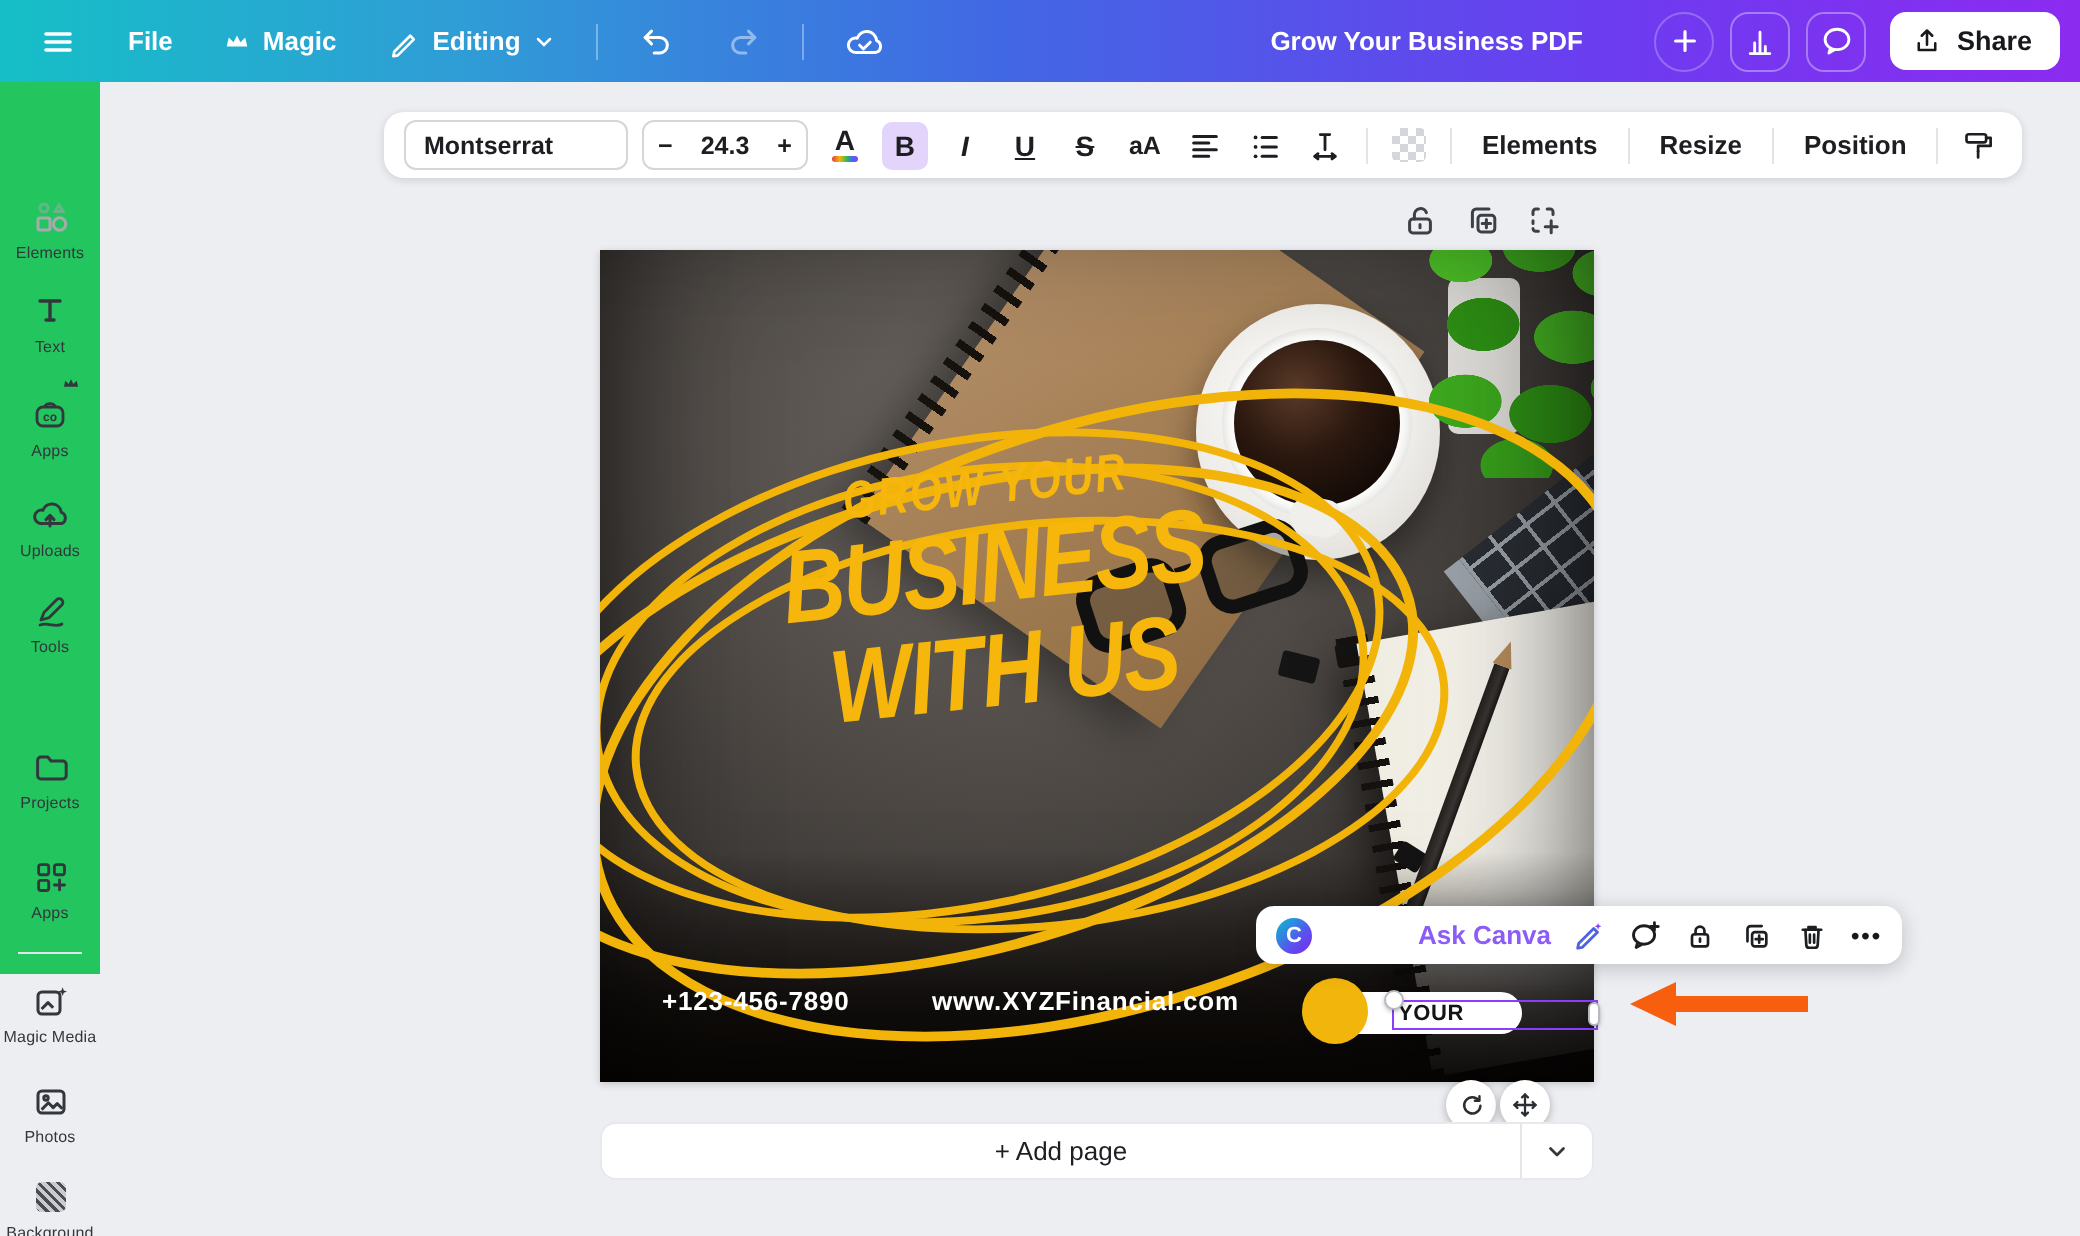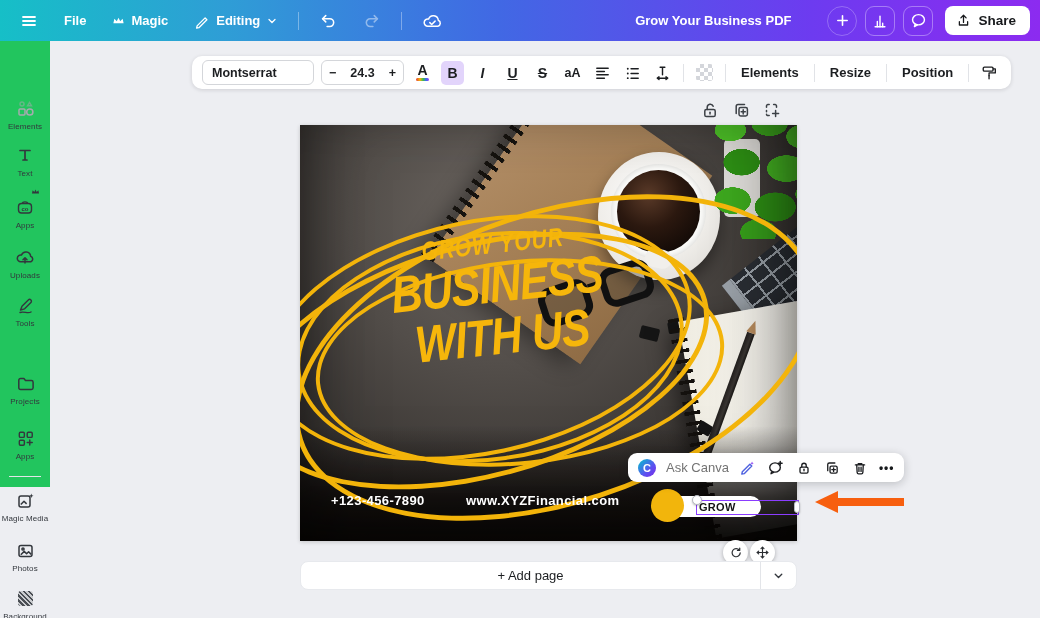--- a/index.html
+++ b/index.html
@@ -131,21 +131,21 @@
     background:#fff; border:1px solid #b6b9c0; box-shadow:0 1px 2px rgba(0,0,0,.25); }
   .sel-bar { position:absolute; left:794px; top:501px; width:6px; height:12px; border-radius:3px;
     background:#fff; border:1px solid #b6b9c0; box-shadow:0 1px 2px rgba(0,0,0,.25); }
 
   
   .float-bar { position:absolute; left:628px; top:453px; height:29px; background:#fff; border-radius:9px;
     box-shadow:0 2px 10px rgba(20,22,26,.22); display:flex; align-items:center; padding:0 10px; gap:10px; }
   .canva-logo { width:18px; height:18px; border-radius:50%;
     background:linear-gradient(135deg,#00c4cc,#5a52f0 60%,#7d2ae8); color:#fff; font-size:11px; font-weight:700;
     display:flex; align-items:center; justify-content:center; }
-  .ask-label { font-size:13px; font-weight:400; color:#737373; white-space:nowrap; }
+  .ask-label { font-size:13px; font-weight:700; color:#8b5cf6; white-space:nowrap;margin-left:43px; }
   .fb-icon { display:flex; align-items:center; justify-content:center; width:18px; height:18px; cursor:pointer; }
   .fb-more { font-size:12px; font-weight:700; color:#17191c; letter-spacing:1px; cursor:pointer; }
 
   
   .arrow-head { position:absolute; left:815px; top:491px; width:0; height:0;
     border-top:11px solid transparent; border-bottom:11px solid transparent; border-right:23px solid #f75f0f; }
   .arrow-shaft { position:absolute; left:836px; top:498px; width:68px; height:8px; background:#f75f0f; }
 
   
   .mini-circle { position:absolute; width:25px; height:25px; border-radius:50%; background:#fff;
@@ -464,21 +464,21 @@
 
     <div class="headline">
       <div class="hl-sm">GROW YOUR</div>
       <div class="hl-lg">BUSINESS</div>
       <div class="hl-lg">WITH US</div>
     </div>
 
     <div class="contact" style="left:31px">+123-456-7890</div>
     <div class="contact" style="left:166px">www.XYZFinancial.com</div>
     <div class="rsvp-pill">
-        <span>GROW</span>
+        <span>YOUR</span>
       </div>
     <div class="rsvp-dot"></div>
   </div>
 
   <div class="sel-box"></div>
   <div class="sel-dot"></div>
   <div class="sel-bar"></div>
 
   <div class="float-bar">
     <div class="canva-logo">C</div>

